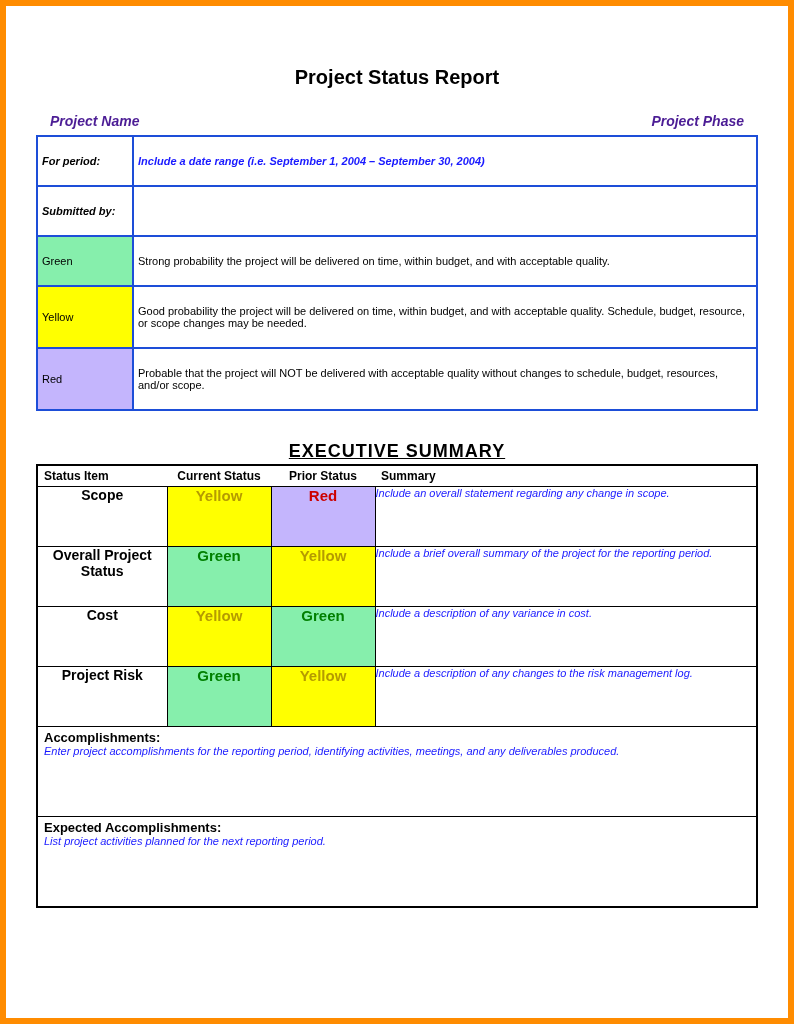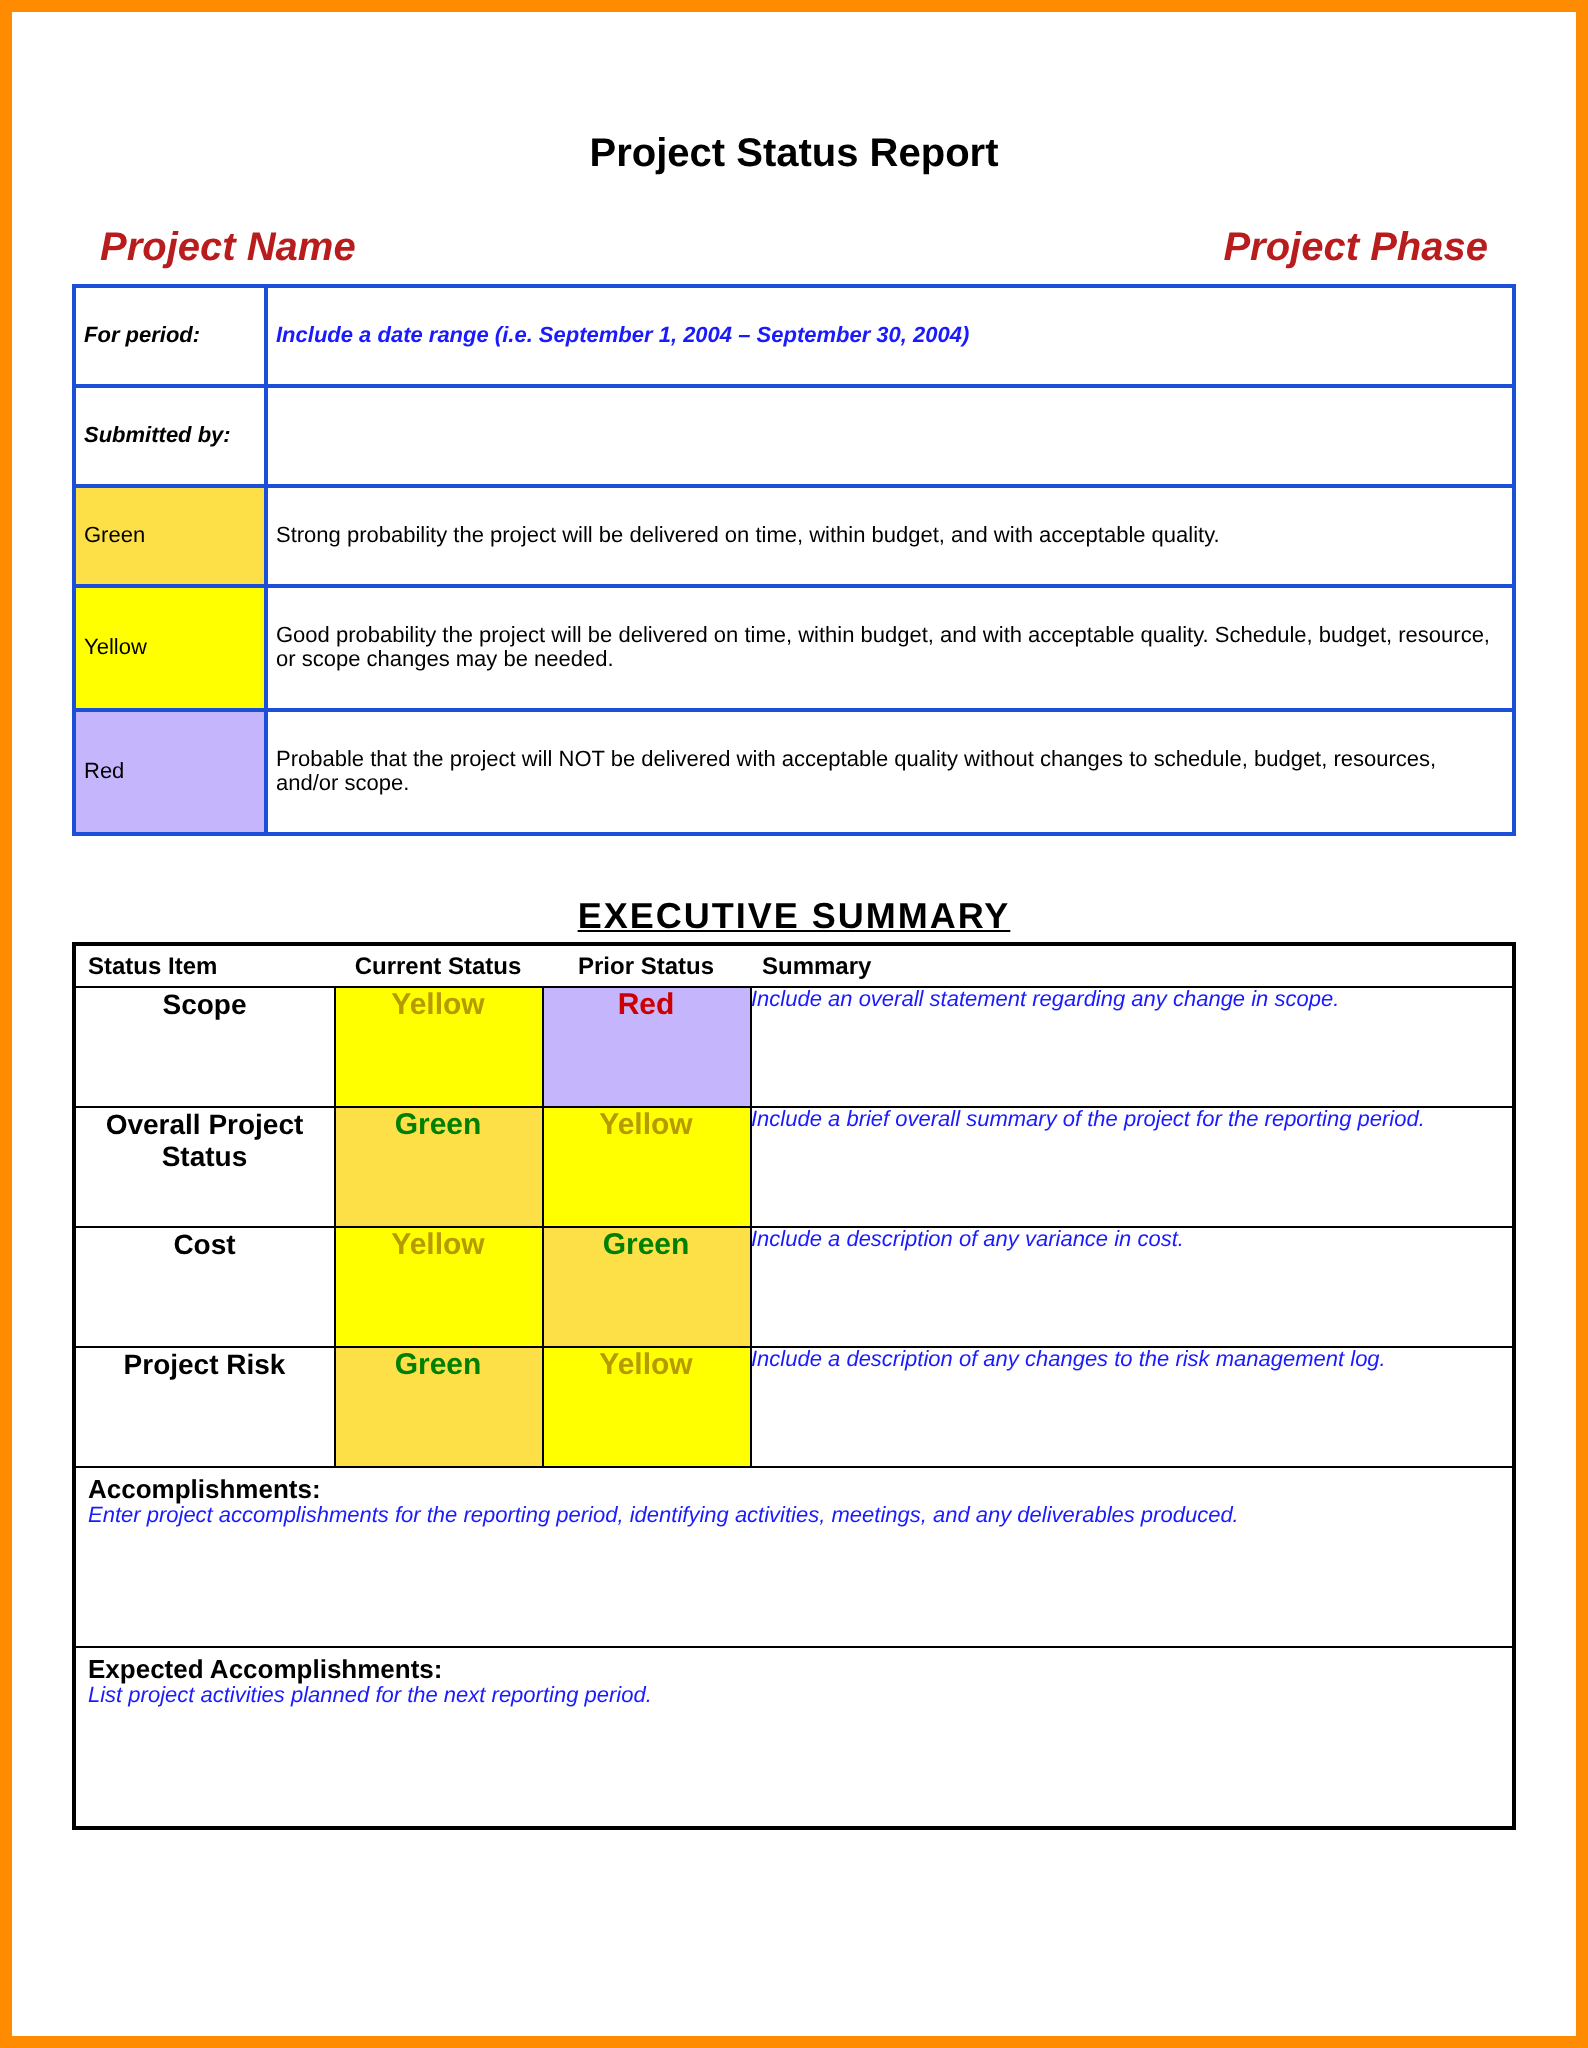--- a/index.html
+++ b/index.html
@@ -18,32 +18,32 @@
     font-size: 20px;
     font-weight: bold;
     margin-bottom: 24px;
   }
   .blue-headers {
     display: flex;
     justify-content: space-between;
     padding: 0 14px 6px 14px;
   }
   .blue-headers span {
-    color: #b91c1c;
+    color: #4c1d95;
     font-weight: bold;
     font-style: italic;
-    font-size: 20px;
+    font-size: 14px;
   }
   table { border-collapse: collapse; width: 100%; }
   .meta-table td { border: 2px solid #1d4ed8; padding: 18px 4px; font-size: 11px; vertical-align: middle; }
   .meta-label { font-weight: bold; font-style: italic; width: 96px; }
   .meta-placeholder { color: #1a1aff; font-weight: bold; font-style: italic; }
   .legend-cell { width: 96px; font-size: 10px; color:#000; }
   .legend-desc { font-size: 10px; }
-  .bg-green { background: #fde047; }
+  .bg-green { background: #86efac; }
   .bg-yellow { background: #ffff00; }
   .bg-red { background: #c4b5fd; }
   .txt-green { color: #008000; font-weight: bold; }
   .txt-yellow { color: #b59b00; font-weight: bold; }
   .txt-red { color: #cc0000; font-weight: bold; }
 
   .section-title {
     text-align: center;
     font-size: 18px;
     font-weight: bold;

